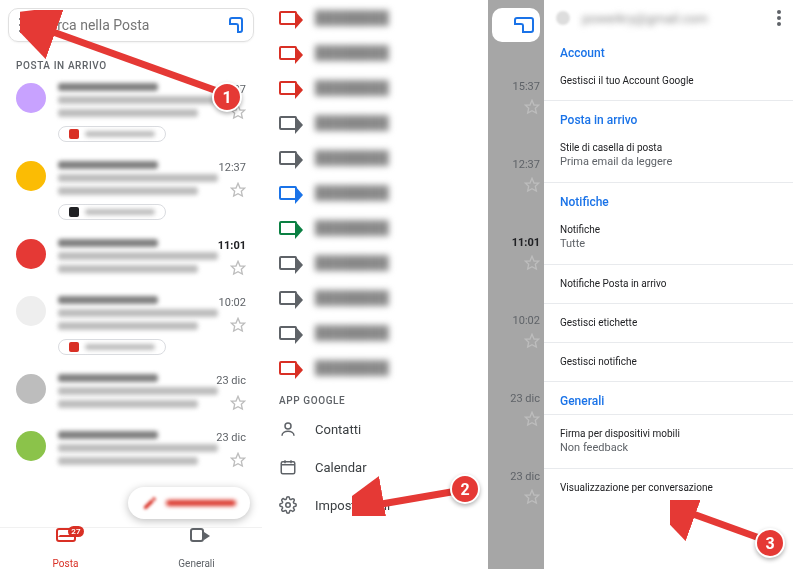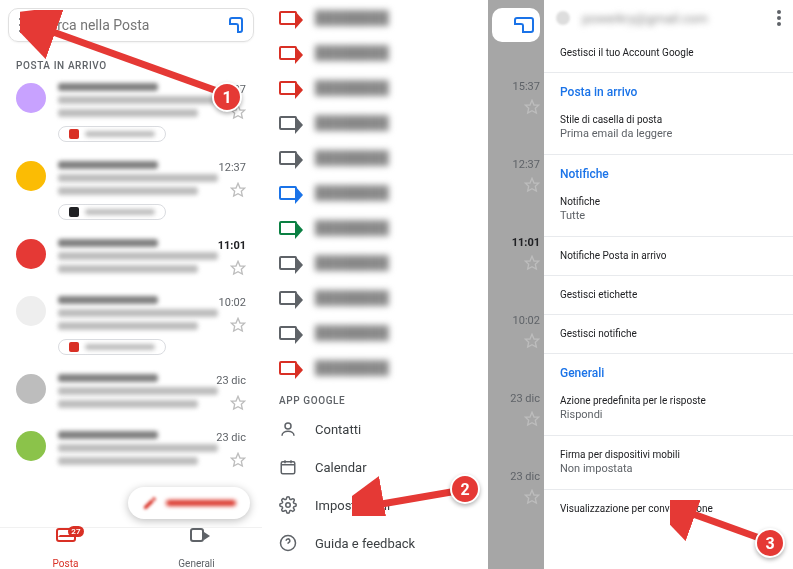--- a/index.html
+++ b/index.html
@@ -260,27 +260,20 @@
       </svg>
     <span>Calendar</span>
   </div>
   <div class="drawer-item">
     <svg class="app-icon" viewBox="0 0 24 24" fill="none" stroke="currentColor" stroke-width="2">
         <circle cx="12" cy="12" r="3"></circle>
         <path d="M19.4 15a1.7 1.7 0 0 0 .34 1.87l.06.06a2 2 0 1 1-2.83 2.83l-.06-.06a1.7 1.7 0 0 0-1.87-.34 1.7 1.7 0 0 0-1.03 1.56V21a2 2 0 0 1-4 0v-.09A1.7 1.7 0 0 0 9 19.4a1.7 1.7 0 0 0-1.87.34l-.06.06a2 2 0 1 1-2.83-2.83l.06-.06A1.7 1.7 0 0 0 4.6 15a1.7 1.7 0 0 0-1.56-1.03H3a2 2 0 0 1 0-4h.09A1.7 1.7 0 0 0 4.6 9a1.7 1.7 0 0 0-.34-1.87l-.06-.06a2 2 0 1 1 2.83-2.83l.06.06A1.7 1.7 0 0 0 9 4.6a1.7 1.7 0 0 0 1.03-1.56V3a2 2 0 0 1 4 0v.09c0 .67.4 1.27 1.03 1.51a1.7 1.7 0 0 0 1.87-.34l.06-.06a2 2 0 1 1 2.83 2.83l-.06.06A1.7 1.7 0 0 0 19.4 9c.24.63.84 1.03 1.51 1.03H21a2 2 0 0 1 0 4h-.09a1.7 1.7 0 0 0-1.51 1.03z"></path>
       </svg>
     <span>Impostazioni</span>
   </div>
-  <div class="drawer-item">
-    <svg class="app-icon" viewBox="0 0 24 24" fill="none" stroke="currentColor" stroke-width="2">
-        <circle cx="12" cy="12" r="10"></circle>
-        <path d="M9.5 9a2.5 2.5 0 1 1 3.5 2.3c-.8.4-1 .9-1 1.7M12 17h.01"></path>
-      </svg>
-    <span>Guida e feedback</span>
-  </div>
 </div>
 
 <div class="panel panel-right">
   <div class="dim-col">
     <div class="search-ghost">
         <div class="cast-icon"></div>
       </div>
     <div style="height:22px"></div>
     <div id="dim-list">
         <div class="email-ghost" style="height: 78px;">
@@ -337,20 +330,21 @@
     <div class="settings-header">
       <div class="avatar-small"></div>
       <div class="email-blur">powerkry@gmail.com</div>
       <div class="kebab">
           <span></span>
           <span></span>
           <span></span>
         </div>
     </div>
 
+    <div class="settings-section-title">Account</div>
     <div class="settings-item">
         <div class="title">Gestisci il tuo Account Google</div>
       </div>
     <div class="divider"></div>
 
     <div class="settings-section-title">Posta in arrivo</div>
     <div class="settings-item">
       <div class="title">Stile di casella di posta</div>
       <div class="subtitle">Prima email da leggere</div>
     </div>
@@ -369,28 +363,24 @@
     <div class="settings-item">
         <div class="title">Gestisci etichette</div>
       </div>
     <div class="divider"></div>
     <div class="settings-item">
         <div class="title">Gestisci notifiche</div>
       </div>
     <div class="divider"></div>
 
     <div class="settings-section-title">Generali</div>
-    <div class="settings-item">
-      <div class="title">Azione predefinita per le risposte</div>
-      <div class="subtitle">Rispondi</div>
-    </div>
     <div class="divider"></div>
     <div class="settings-item">
       <div class="title">Firma per dispositivi mobili</div>
-      <div class="subtitle">Non impostata</div>
+      <div class="subtitle">Non feedback</div>
     </div>
     <div class="divider"></div>
     <div class="settings-item">
         <div class="title">Visualizzazione per conversazione</div>
       </div>
   </div>
 </div>
 
 <svg class="arrow" style="left:20px; top:10px;" width="220" height="100">
   <defs>

